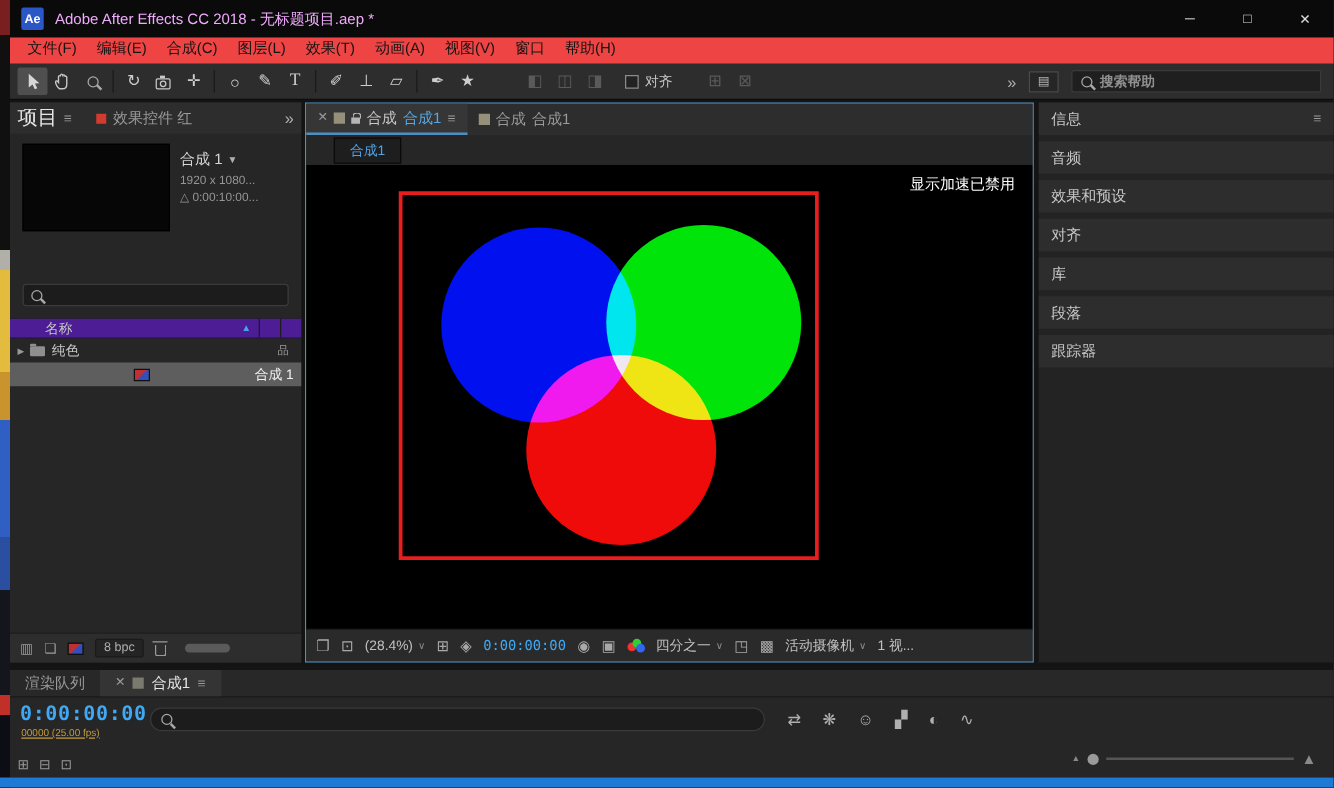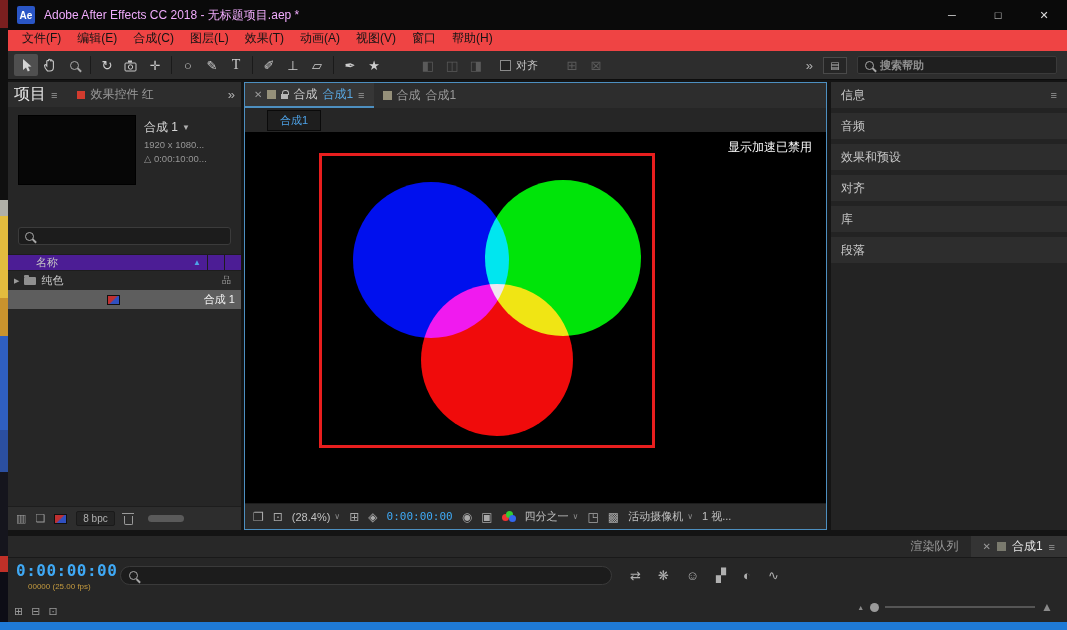--- a/index.html
+++ b/index.html
@@ -134,27 +134,27 @@
 
   
   .right-panel { position:absolute; left:831px; top:82px; width:236px; height:448px; background:#232323; }
   .rp-row { height:26px; background:#2d2d2d; margin-bottom:5px; display:flex; align-items:center;
     padding:0 10px; font-size:12px; color:#c8c8c8; }
   .rp-row .hamburger { margin-left:auto; }
 
   
   .timeline-panel { position:absolute; left:8px; top:536px; width:1059px; height:86px; background:#262626;
     display:flex; flex-direction:column; }
-  .t-tabbar { height:22px; background:#282828; border-bottom:1px solid #191919; display:flex; align-items:stretch; flex:none;justify-content:flex-end; }
+  .t-tabbar { height:22px; background:#282828; border-bottom:1px solid #191919; display:flex; align-items:stretch; flex:none; }
   .t-tab { display:flex; align-items:center; gap:6px; padding:0 12px; font-size:12px; color:#9a9a9a; }
   .t-tab.active { background:#343434; color:#e6e6e6; }
   .t-content { position:relative; flex:1; }
   .big-time { position:absolute; left:8px; top:3px; font-size:16px; font-weight:bold; color:#3fa9f5;
     font-family:"DejaVu Sans Mono",monospace; letter-spacing:.5px; }
-  .frame-info { position:absolute; left:20px; top:24px; font-size:8px; color:#c49a3f; }
+  .frame-info { position:absolute; left:9px; top:24px; font-size:8px; color:#c49a3f;text-decoration:underline; }
   .t-search { position:absolute; left:112px; top:8px; width:492px; height:19px; background:#1c1c1c;
     border:1px solid #3a3a3a; border-radius:10px; display:flex; align-items:center; padding:0 8px; }
   .t-icons { position:absolute; left:622px; top:10px; display:flex; gap:17px; }
   .t-icons span { font-size:13px; color:#b0b0b0; }
   .bl-icons { position:absolute; left:6px; bottom:4px; display:flex; gap:8px; }
   .bl-icons span { font-size:11px; color:#9a9a9a; }
   .zoom-slider { position:absolute; right:14px; bottom:8px; display:flex; align-items:center; gap:6px; }
   .zs-knob { width:9px; height:9px; border-radius:50%; background:#9a9a9a; }
   .zs-line { width:150px; height:2px; background:#555; }
   .zs-mtn-s { font-size:7px; color:#8a8a8a; }
@@ -372,20 +372,23 @@
       </div>
     <div class="rp-row">
         <span>对齐</span>
       </div>
     <div class="rp-row">
         <span>库</span>
       </div>
     <div class="rp-row">
         <span>段落</span>
       </div>
+    <div class="rp-row">
+        <span>跟踪器</span>
+      </div>
   </div>
 
   <div class="timeline-panel">
     <div class="t-tabbar">
       <div class="t-tab">
         <span>渲染队列</span>
       </div>
       <div class="t-tab active">
         <span class="close-x">✕</span>
         <span class="chip-grey"></span>

